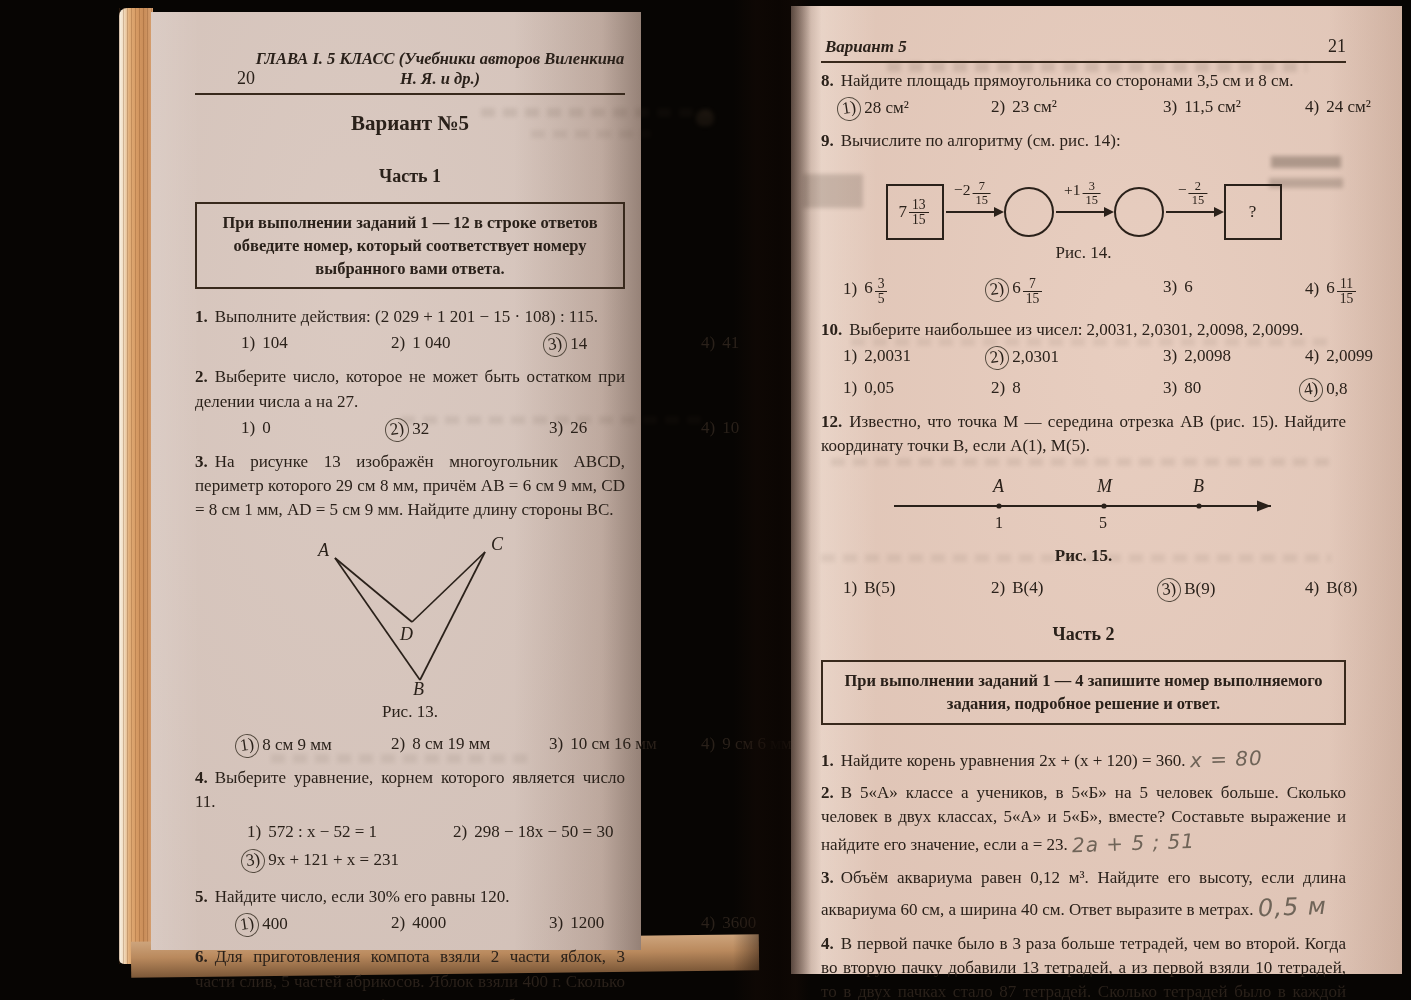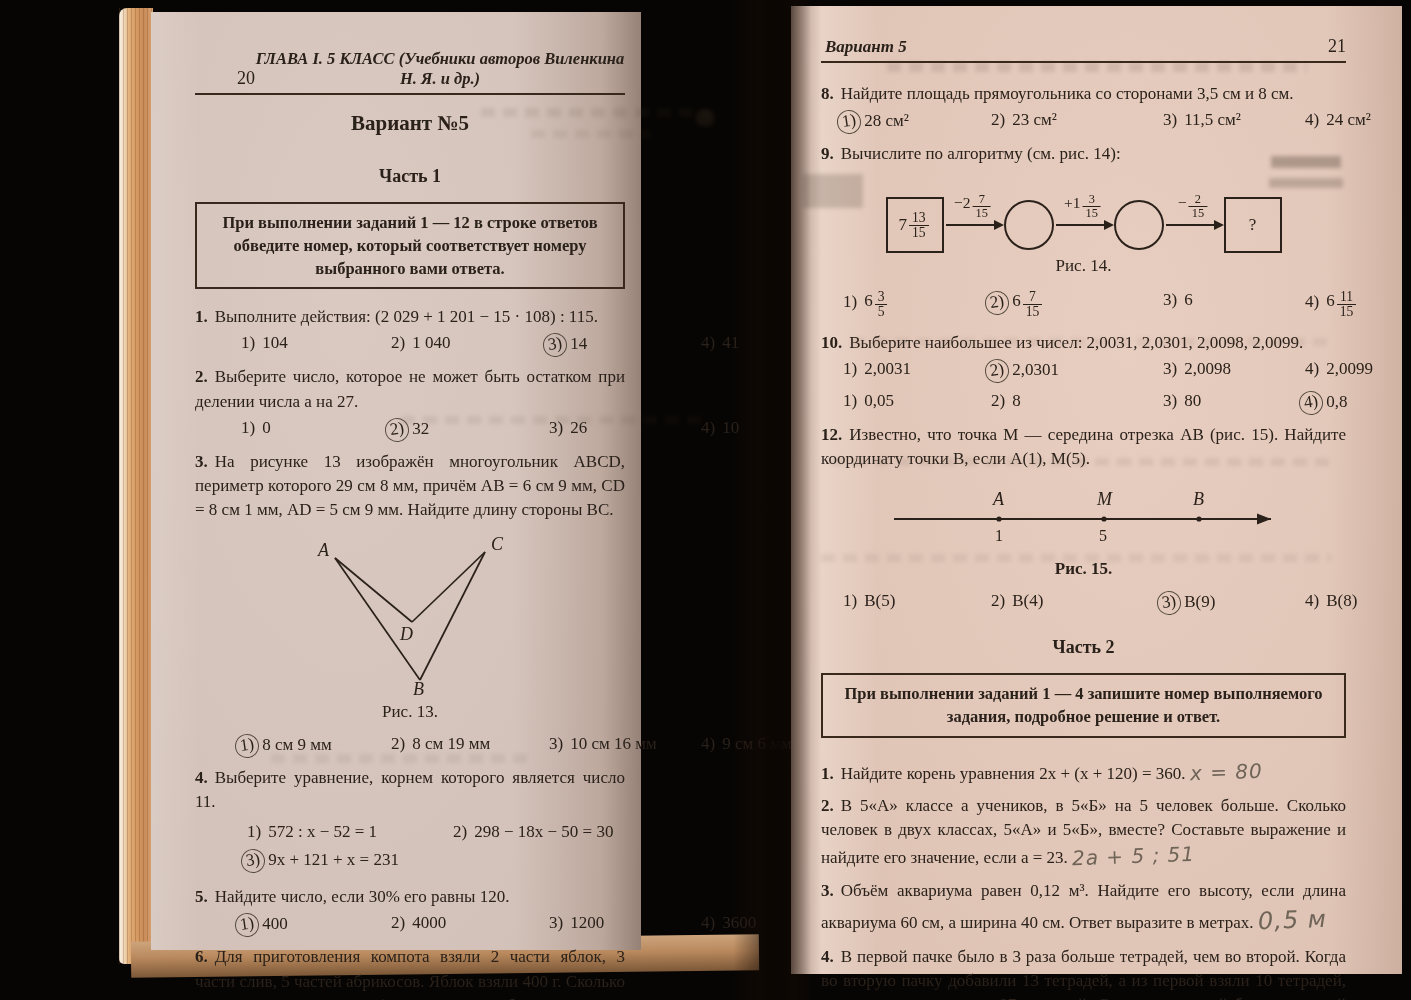--- a/index.html
+++ b/index.html
@@ -183,21 +183,21 @@
     <div class="sm" style="left:250px;top:404px;width:300px;height:8px;opacity:.09;"></div>
     <div class="sm" style="left:120px;top:742px;width:260px;height:9px;opacity:.08;"></div>
   </div>
 
   <div class="page right">
     <div class="hdr">
       <span class="rt">Вариант 5</span>
       <span class="pn">21</span>
     </div>
 
-    <div class="q" style="margin-top:19px;">
+    <div class="q" style="margin-top:6px;">
       <p class="qt"><span class="qn">8.</span><span>Найдите площадь прямоугольника со сторонами 3,5 см и 8 см.</span></p>
       <div class="opts r4">
         <span class="opt"><span class="ol circ">1)</span><span>28 см²</span></span>
         <span class="opt"><span class="ol">2)</span><span>23 см²</span></span>
         <span class="opt"><span class="ol">3)</span><span>11,5 см²</span></span>
         <span class="opt"><span class="ol">4)</span><span>24 см²</span></span>
       </div>
     </div>
 
     <div class="q">

